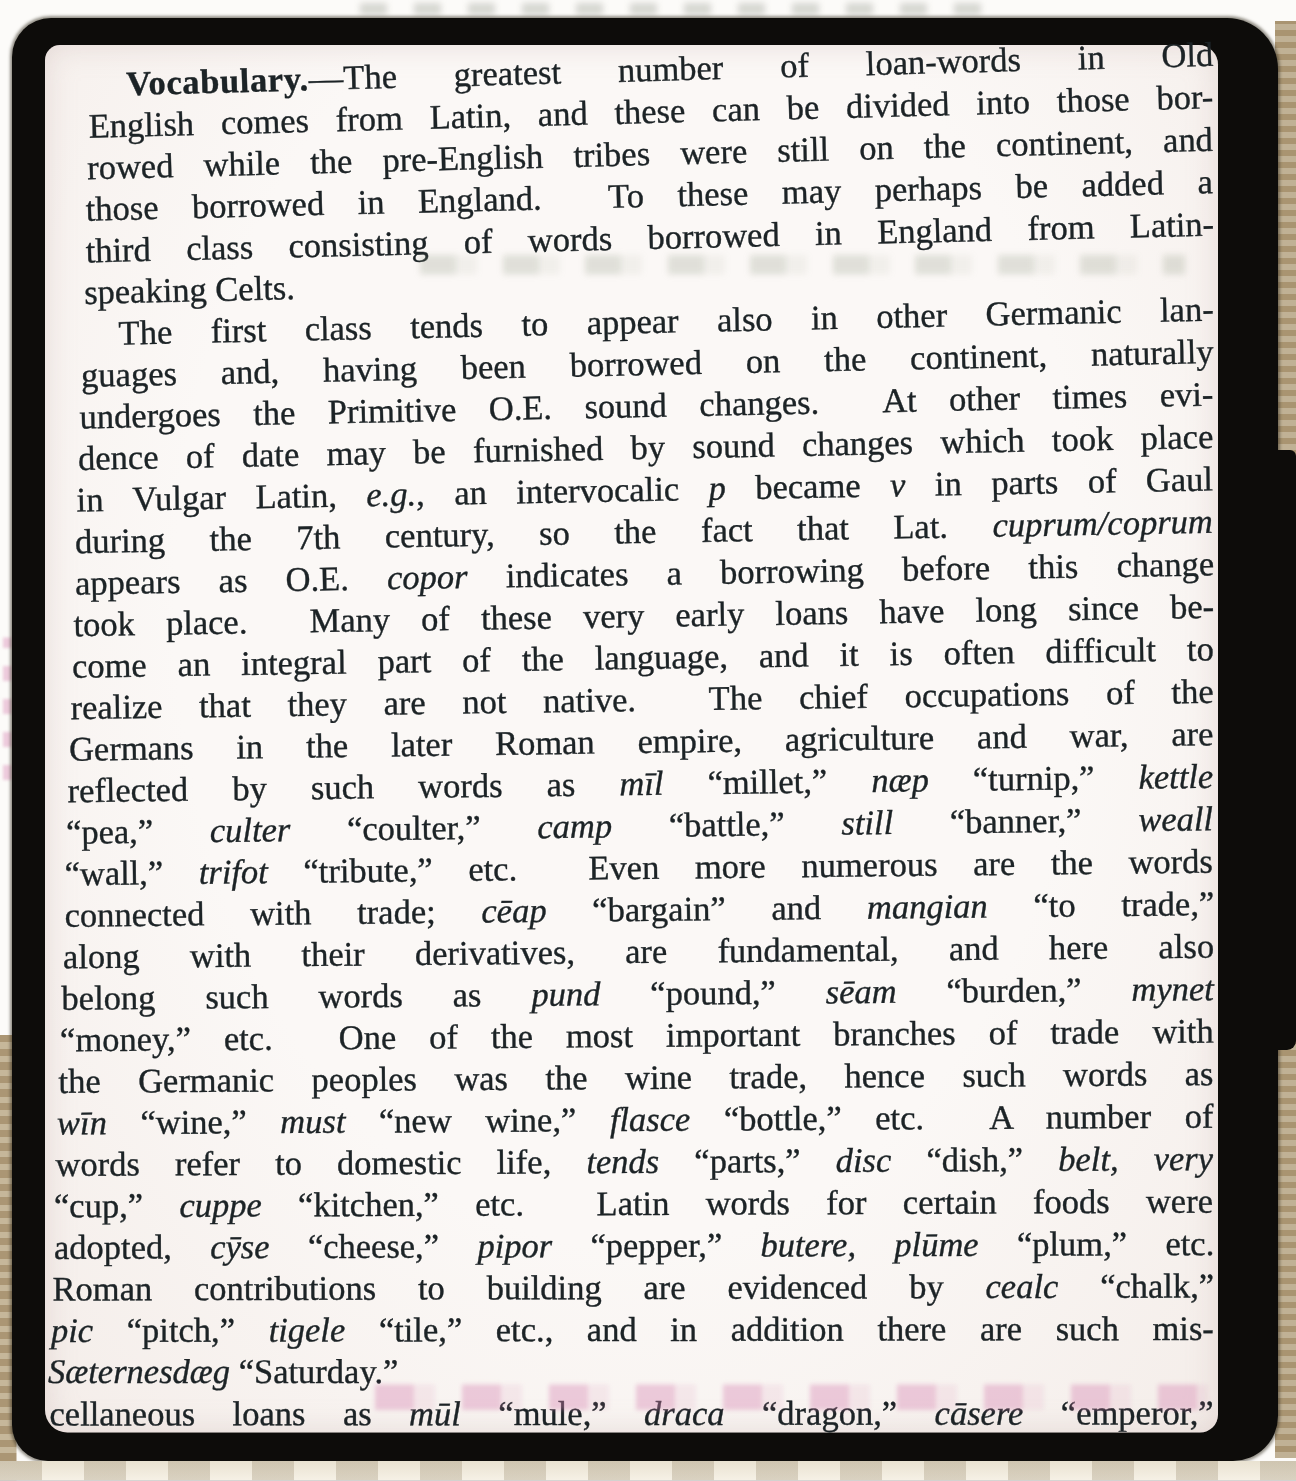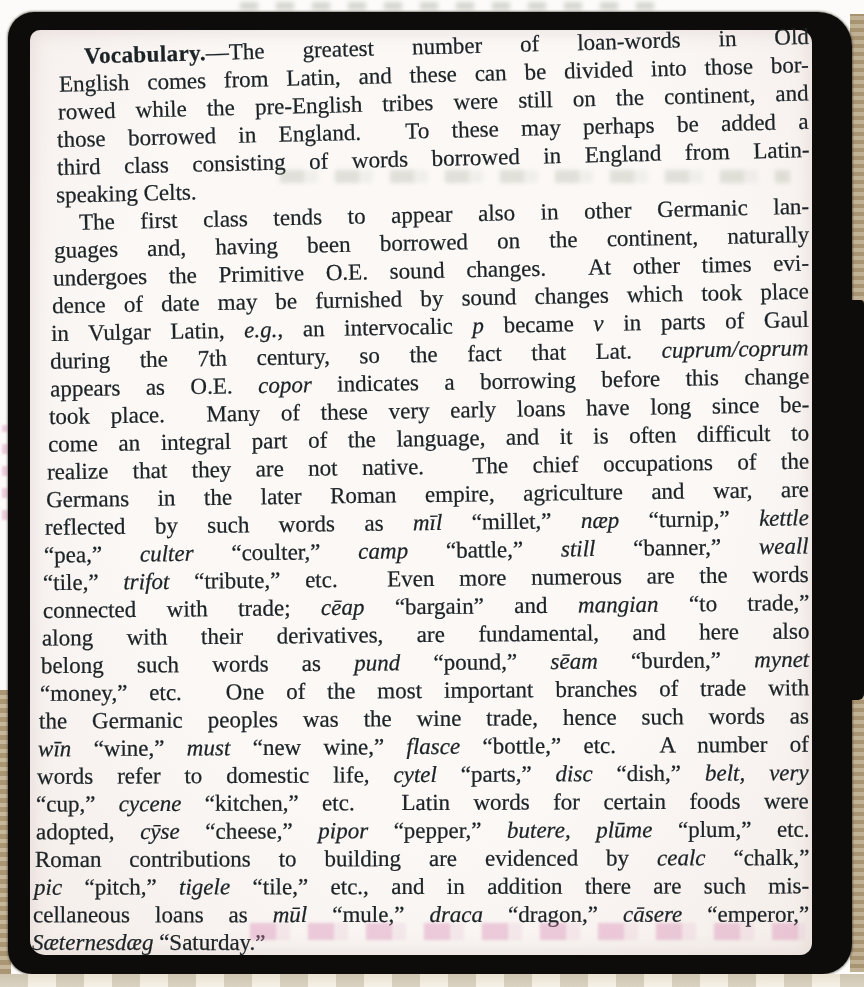--- a/index.html
+++ b/index.html
@@ -104,34 +104,34 @@
           <div class="line" style="margin-left: 20.1px; transform: rotate(-1.11deg);"><span>dence of date may be furnished by sound changes which took place</span></div>
           <div class="line" style="margin-left: 19.3px; transform: rotate(-1.07deg);"><span>in Vulgar Latin, </span><span class="it">e.g.</span><span>, an intervocalic </span><span class="it">p</span><span> became </span><span class="it">v</span><span> in parts of Gaul</span></div>
           <div class="line" style="margin-left: 18.4px; transform: rotate(-1.02deg);"><span>during the 7th century, so the fact that Lat. </span><span class="it">cuprum/coprum</span></div>
           <div class="line" style="margin-left: 17.5px; transform: rotate(-0.97deg);"><span>appears as O.E. </span><span class="it">copor</span><span> indicates a borrowing before this change</span></div>
           <div class="line" style="margin-left: 16.6px; transform: rotate(-0.92deg);"><span>took place.  Many of these very early loans have long since be-</span></div>
           <div class="line" style="margin-left: 15.8px; transform: rotate(-0.87deg);"><span>come an integral part of the language, and it is often difficult to</span></div>
           <div class="line" style="margin-left: 14.9px; transform: rotate(-0.82deg);"><span>realize that they are not native.  The chief occupations of the</span></div>
           <div class="line" style="margin-left: 14px; transform: rotate(-0.78deg);"><span>Germans in the later Roman empire, agriculture and war, are</span></div>
           <div class="line" style="margin-left: 13.1px; transform: rotate(-0.73deg);"><span>reflected by such words as </span><span class="it">mīl</span><span> “millet,” </span><span class="it">næp</span><span> “turnip,” </span><span class="it">kettle</span></div>
           <div class="line" style="margin-left: 12.3px; transform: rotate(-0.68deg);"><span>“pea,” </span><span class="it">culter</span><span> “coulter,” </span><span class="it">camp</span><span> “battle,” </span><span class="it">still</span><span> “banner,” </span><span class="it">weall</span></div>
-          <div class="line" style="margin-left: 11.4px; transform: rotate(-0.63deg);"><span>“tile,” </span><span class="it">trifot</span><span> “tribute,” etc.  Even more numerous are the words</span></div>
+          <div class="line" style="margin-left: 11.4px; transform: rotate(-0.63deg);"><span>“wall,” </span><span class="it">trifot</span><span> “tribute,” etc.  Even more numerous are the words</span></div>
           <div class="line" style="margin-left: 10.5px; transform: rotate(-0.58deg);"><span>connected with trade; </span><span class="it">cēap</span><span> “bargain” and </span><span class="it">mangian</span><span> “to trade,”</span></div>
           <div class="line" style="margin-left: 9.6px; transform: rotate(-0.53deg);"><span>along with their derivatives, are fundamental, and here also</span></div>
           <div class="line" style="margin-left: 8.8px; transform: rotate(-0.48deg);"><span>belong such words as </span><span class="it">pund</span><span> “pound,” </span><span class="it">sēam</span><span> “burden,” </span><span class="it">mynet</span></div>
           <div class="line" style="margin-left: 7.9px; transform: rotate(-0.44deg);"><span>“money,” etc.  One of the most important branches of trade with</span></div>
           <div class="line" style="margin-left: 7px; transform: rotate(-0.39deg);"><span>the Germanic peoples was the wine trade, hence such words as</span></div>
           <div class="line" style="margin-left: 6.1px; transform: rotate(-0.34deg);"><span class="it">wīn</span><span> “wine,” </span><span class="it">must</span><span> “new wine,” </span><span class="it">flasce</span><span> “bottle,” etc.  A number of</span></div>
-          <div class="line" style="margin-left: 5.3px; transform: rotate(-0.29deg);"><span>words refer to domestic life, </span><span class="it">cytel</span><span> “parts,” </span><span class="it">disc</span><span> “dish,” </span><span class="it">belt, very</span></div>
-          <div class="line" style="margin-left: 4.4px; transform: rotate(-0.24deg);"><span>“cup,” </span><span class="it">cycene</span><span> “kitchen,” etc.  Latin words for certain foods were</span></div>
+          <div class="line" style="margin-left: 5.3px; transform: rotate(-0.29deg);"><span>words refer to domestic life, </span><span class="it">tends</span><span> “parts,” </span><span class="it">disc</span><span> “dish,” </span><span class="it">belt, very</span></div>
+          <div class="line" style="margin-left: 4.4px; transform: rotate(-0.24deg);"><span>“cup,” </span><span class="it">cuppe</span><span> “kitchen,” etc.  Latin words for certain foods were</span></div>
           <div class="line" style="margin-left: 3.5px; transform: rotate(-0.19deg);"><span>adopted, </span><span class="it">cȳse</span><span> “cheese,” </span><span class="it">pipor</span><span> “pepper,” </span><span class="it">butere, plūme</span><span> “plum,” etc.</span></div>
           <div class="line" style="margin-left: 2.6px; transform: rotate(-0.15deg);"><span>Roman contributions to building are evidenced by </span><span class="it">cealc</span><span> “chalk,”</span></div>
           <div class="line" style="margin-left: 1.8px; transform: rotate(-0.1deg);"><span class="it">pic</span><span> “pitch,” </span><span class="it">tigele</span><span> “tile,” etc., and in addition there are such mis-</span></div>
+          <div class="line para-end" style="margin-left: 0px; transform: rotate(0deg);"><span class="it">Sæternesdæg</span><span> “Saturday.”</span></div>
           <div class="line" style="margin-left: 0.9px; transform: rotate(-0.05deg);"><span>cellaneous loans as </span><span class="it">mūl</span><span> “mule,” </span><span class="it">draca</span><span> “dragon,” </span><span class="it">cāsere</span><span> “emperor,”</span></div>
-          <div class="line para-end" style="margin-left: 0px; transform: rotate(0deg);"><span class="it">Sæternesdæg</span><span> “Saturday.”</span></div>
         </div>
       <div class="smudge s1"></div>
       <div class="smudge s2"></div>
     </div>
   </div>
   <div class="frame-bulge"></div>
 
   <div class="bottom-strip"></div>
 </div>
 

